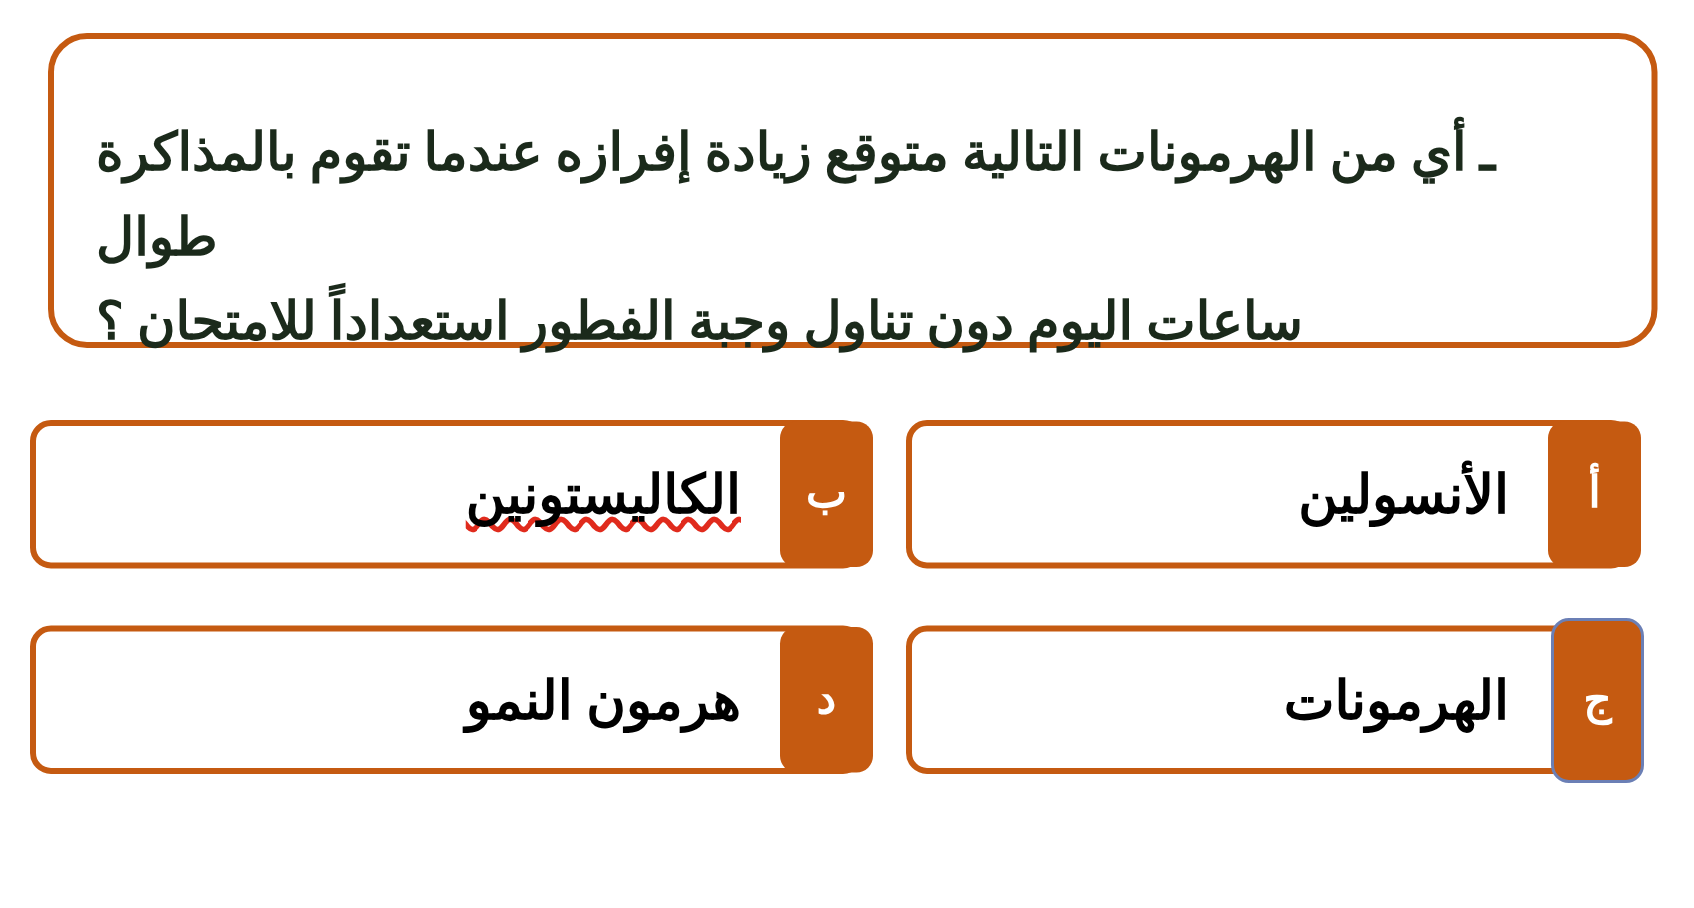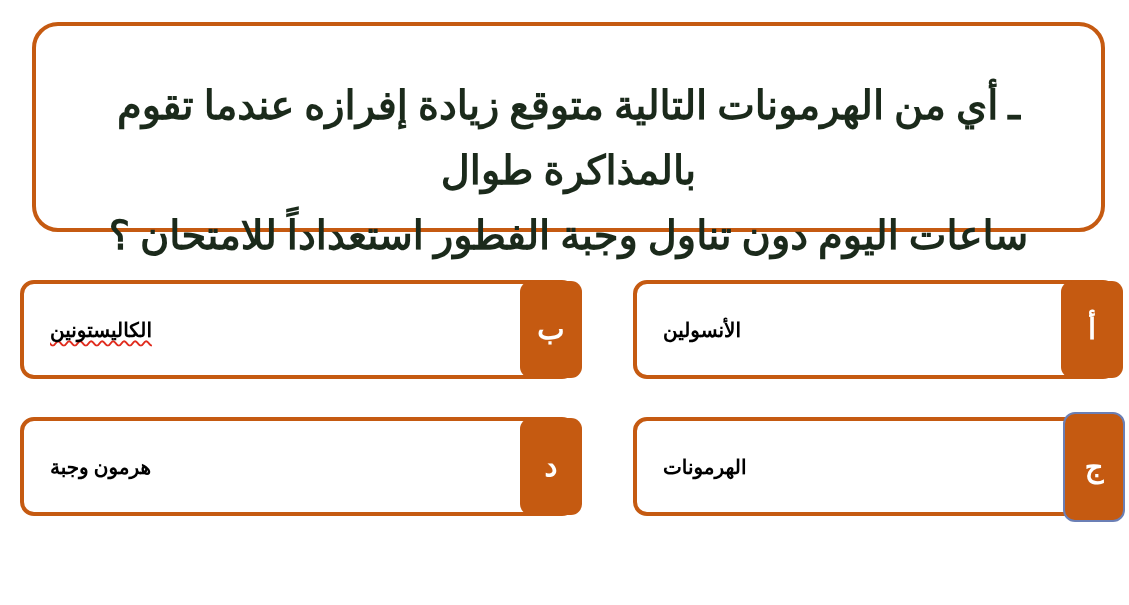--- a/index.html
+++ b/index.html
@@ -26,71 +26,71 @@
     border: 4px solid #c55a11;
     border-radius: 26px;
     background: #ffffff;
   }
   .question-text {
     position: absolute;
     right: 28px;
     left: 28px;
     top: 48px;
     direction: rtl;
-    text-align: center;
+    text-align: left;
     unicode-bidi: isolate;
     font-family: "Liberation Serif", "DejaVu Serif", serif;
     font-weight: bold;
-    font-size: 40px;
+    font-size: 35px;
     line-height: 1.62;
     color: #1b2a1b;
     letter-spacing: 0px;
     white-space: pre-line;
   }
 
   
   .options {
     position: absolute;
     left: 0;
     top: 280px;
     width: 1129px;
     height: 245px;
   }
   .option {
     position: absolute;
     height: 99px;
     box-sizing: border-box;
   }
   
-  .col-right { right: 12px; width: 484px; }
+  .col-right { right: 41px; width: 484px; }
   
   .col-left  { left: 20px;  width: 556px; }
   .row-top    { top: 0px; }
   .row-bottom { top: 137px; }
 
   .option-body {
     position: absolute;
     inset: 0;
     box-sizing: border-box;
     border: 4px solid #c55a11;
     border-radius: 14px;
     background: #ffffff;
   }
   .option-label {
     position: absolute;
     top: 50%;
     transform: translateY(-50%);
     right: 78px;
     left: 26px;
     direction: rtl;
-    text-align: left;
+    text-align: right;
     unicode-bidi: isolate;
     font-family: "Liberation Serif", "DejaVu Serif", serif;
     font-weight: bold;
-    font-size: 20px;
+    font-size: 36px;
     color: #000000;
     white-space: nowrap;
   }
   .option-label.misspelled {
     text-decoration: underline wavy #e02b1d;
     text-decoration-skip-ink: none;
     text-underline-offset: 3px;
   }
 
   
@@ -147,18 +147,18 @@
 
   <div class="option col-right row-bottom">
     <div class="option-body">
       <div class="option-label">الهرمونات</div>
       <div class="option-badge selected">ج</div>
     </div>
   </div>
 
   <div class="option col-left row-bottom">
     <div class="option-body">
-      <div class="option-label">هرمون وجبة</div>
+      <div class="option-label">هرمون النمو</div>
       <div class="option-badge">د</div>
     </div>
   </div>
 
 </div>
 
 </body></html>

